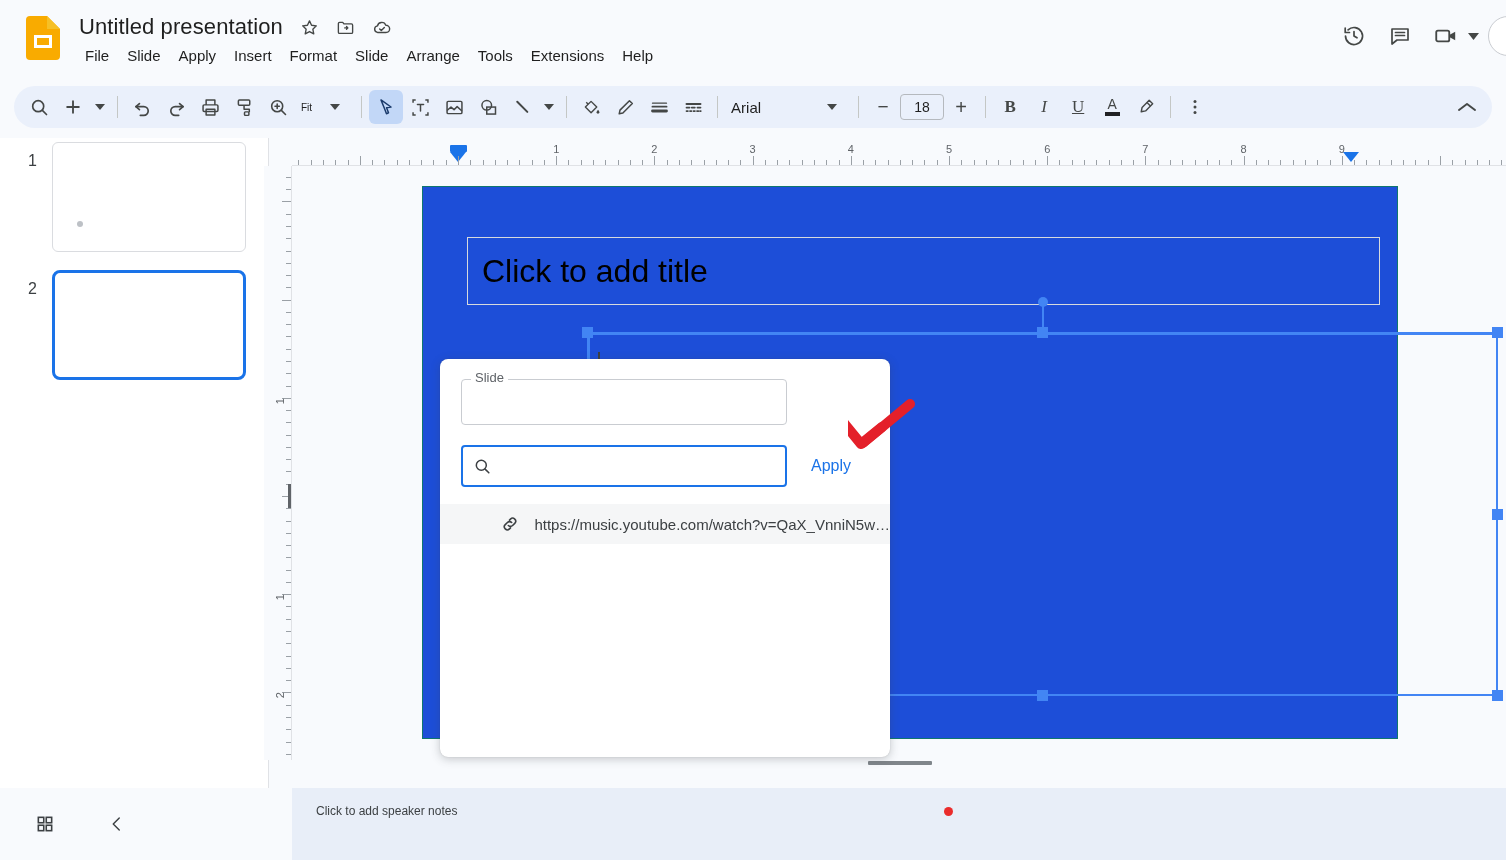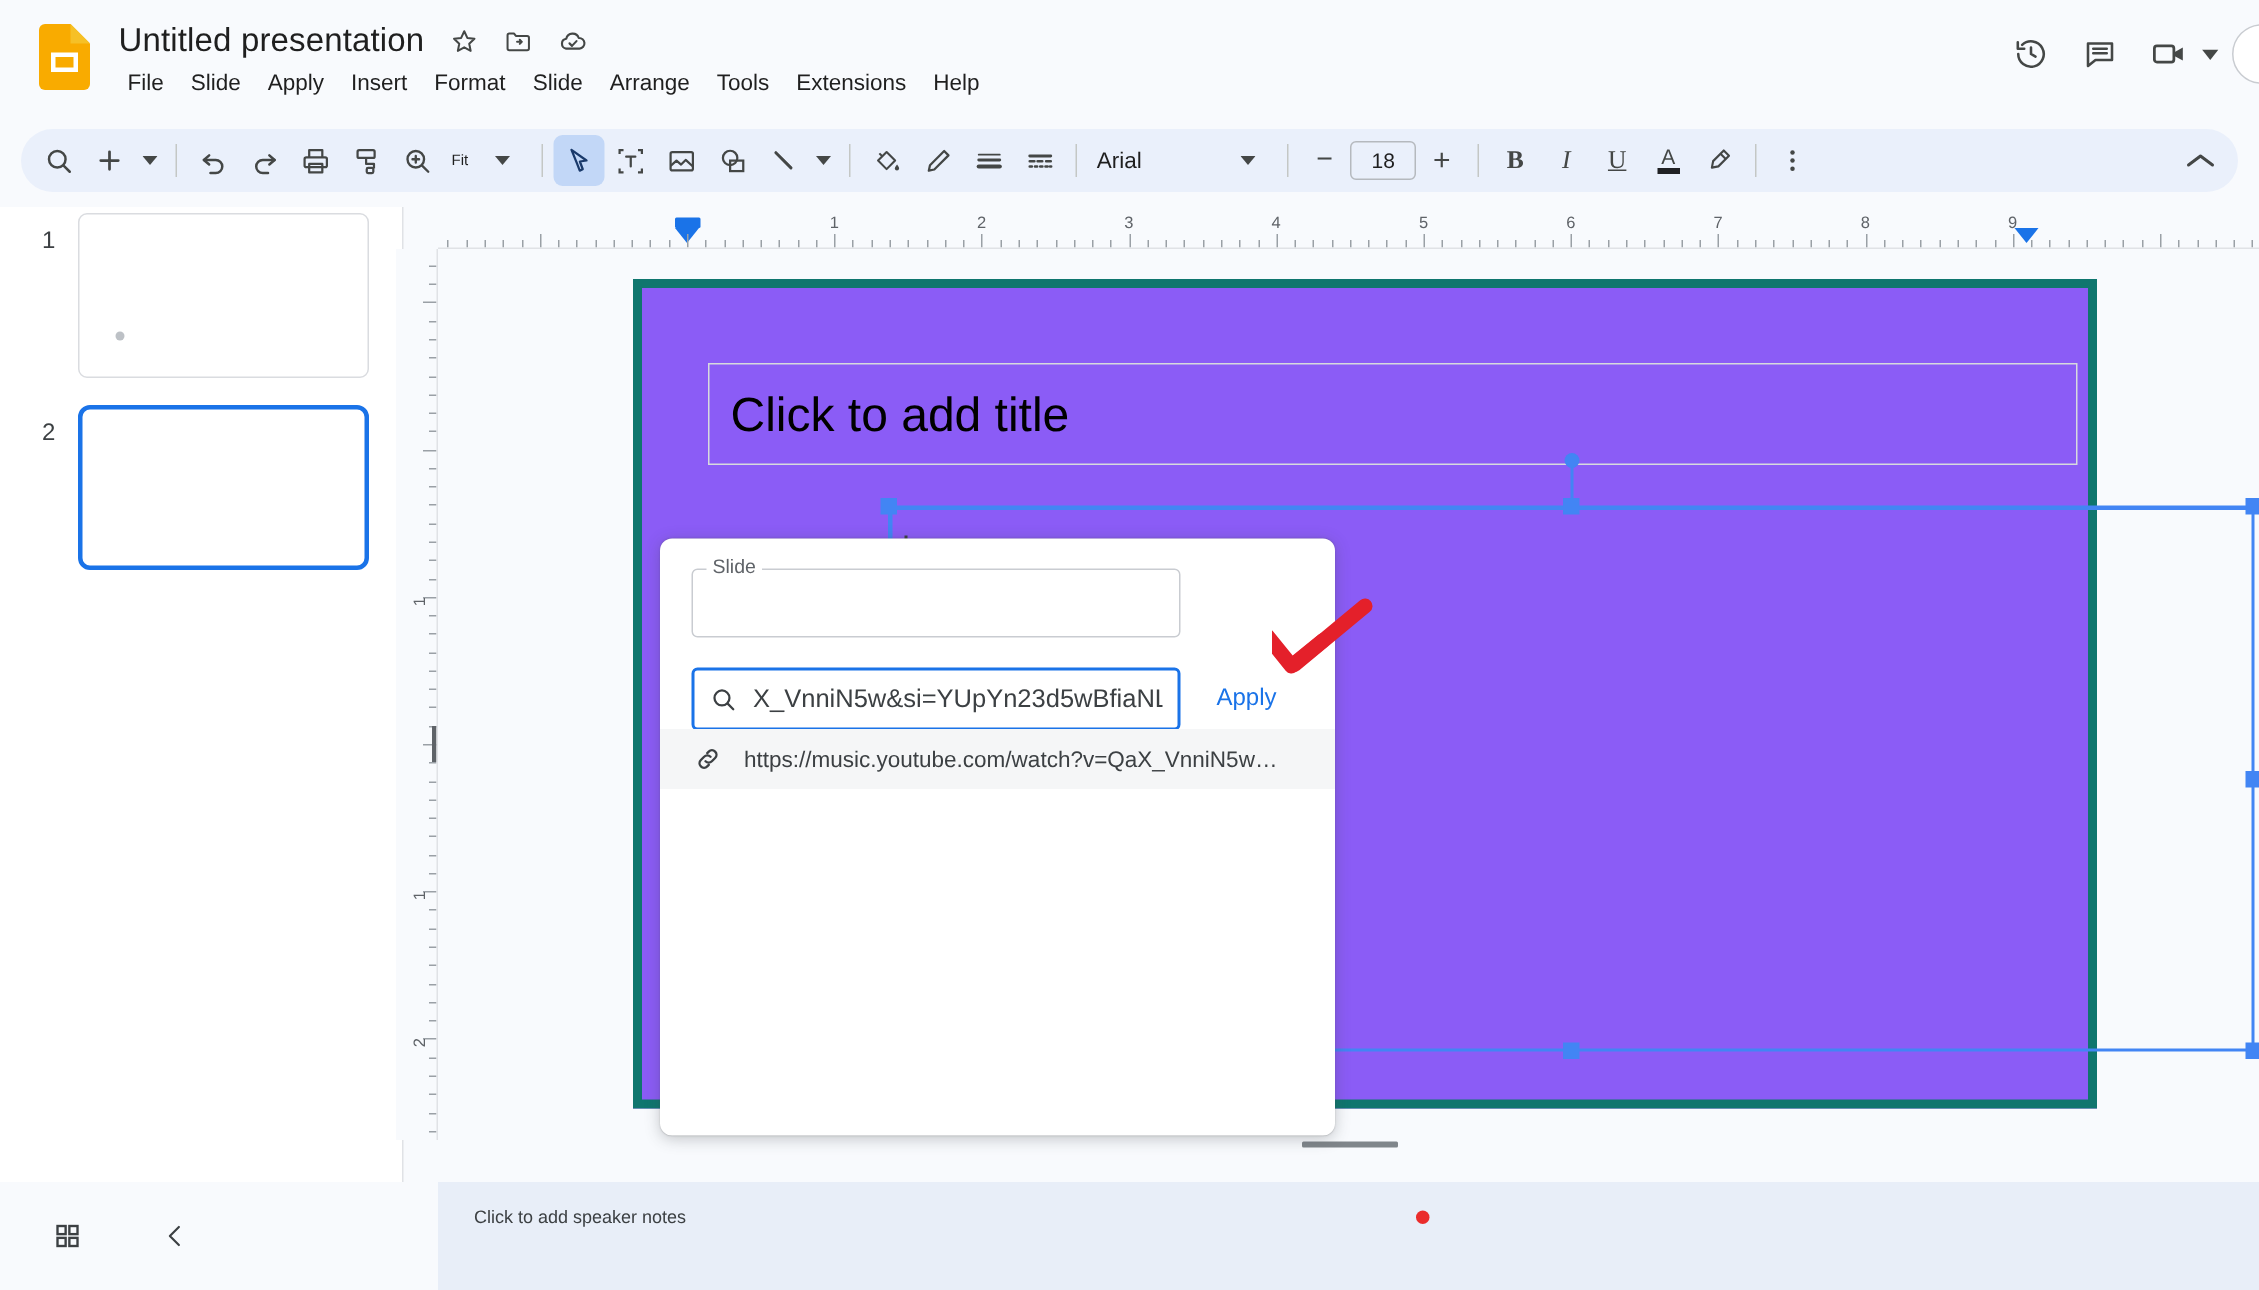--- a/index.html
+++ b/index.html
@@ -104,21 +104,21 @@
     position: absolute; left: 1051px; bottom: 3px; width: 0; height: 0;
     border-left: 8.5px solid transparent; border-right: 8.5px solid transparent; border-top: 10px solid #1a73e8;
   }
 
   
   .canvas-area {
     position: absolute; left: 292px; top: 166px; width: 1214px; height: 594px; background: #f8fafd; overflow: hidden;
   }
   .slide-canvas {
     position: absolute; left: 130px; top: 20px; width: 976px; height: 553px;
-    background: #8b5cf6; border: 6px solid #0f766e;
+    background: #1d4ed8; border: 1px solid #0f766e;
   }
   .title-ph {
     position: absolute; left: 44px; top: 50px; width: 913px; height: 68px;
     border: 1px solid #d7dadd;
     display: flex; align-items: center; padding-left: 14px;
   }
   .title-ph-text { font-size: 32px; color: #000; font-family: "Liberation Sans", sans-serif; }
 
   
   .body-sel {
@@ -157,22 +157,22 @@
     display: flex; align-items: center; padding: 0 10px; gap: 10px; overflow: hidden;
   }
   .url-text {
     font-size: 17px; color: #3c4043; white-space: nowrap; overflow: hidden;
     font-family: "Liberation Sans", sans-serif;
   }
   .apply-btn {
     font-size: 16px; color: #1a73e8; cursor: pointer; padding: 6px 8px; border-radius: 4px; font-weight: 500;
   }
   .suggest-row {
-    position: absolute; left: 0; top: 127px; width: 450px; height: 40px; background: #f5f6f7;
-    display: flex; align-items: center; gap: 14px; padding-left: 22px; cursor: pointer;
+    position: absolute; left: 0; top: 145px; width: 450px; height: 40px; background: #f5f6f7;
+    display: flex; align-items: center; gap: 14px; padding-left: 22px; cursor: pointer; justify-content: flex-end;
   }
   .suggest-text {
     font-size: 15px; color: #3c4043; white-space: nowrap; overflow: hidden; text-overflow: ellipsis; max-width: 385px;
   }
 
   
   .red-arrow { position: absolute; left: 848px; top: 398px; z-index: 60; pointer-events: none; }
   .red-dot {
     position: absolute; left: 944px; top: 807px; width: 9px; height: 9px; border-radius: 50%; background: #ea2c2c; z-index: 60;
   }
@@ -649,21 +649,20 @@
     </div>
 
     <div class="url-row">
       <div class="url-box">
         <span style="flex:0 0 auto;color:#3c4043;display:flex;">
           <svg width="19" height="19" viewBox="0 0 24 24" fill="none" stroke="currentColor" stroke-width="1.9" stroke-linecap="round">
             <circle cx="10.5" cy="10.5" r="6.3"></circle>
               <path d="M15.3 15.3L20 20"></path>
           </svg>
         </span>
-        <span class="url-text">X_VnniN5w&amp;si=YUpYn23d5wBfiaNL</span>
       </div>
       <div class="apply-btn">Apply</div>
     </div>
 
     <div class="suggest-row">
       <span style="color:#3c4043;display:flex;">
         <svg width="20" height="20" viewBox="0 0 24 24" fill="none" stroke="currentColor" stroke-width="1.9" stroke-linecap="round">
           <path d="M10 13.8a3.6 3.6 0 0 0 5.1 0l2.6-2.6a3.6 3.6 0 0 0-5.1-5.1l-1.2 1.2"></path>
           <path d="M14 10.2a3.6 3.6 0 0 0-5.1 0l-2.6 2.6a3.6 3.6 0 0 0 5.1 5.1l1.2-1.2"></path>
         </svg>

